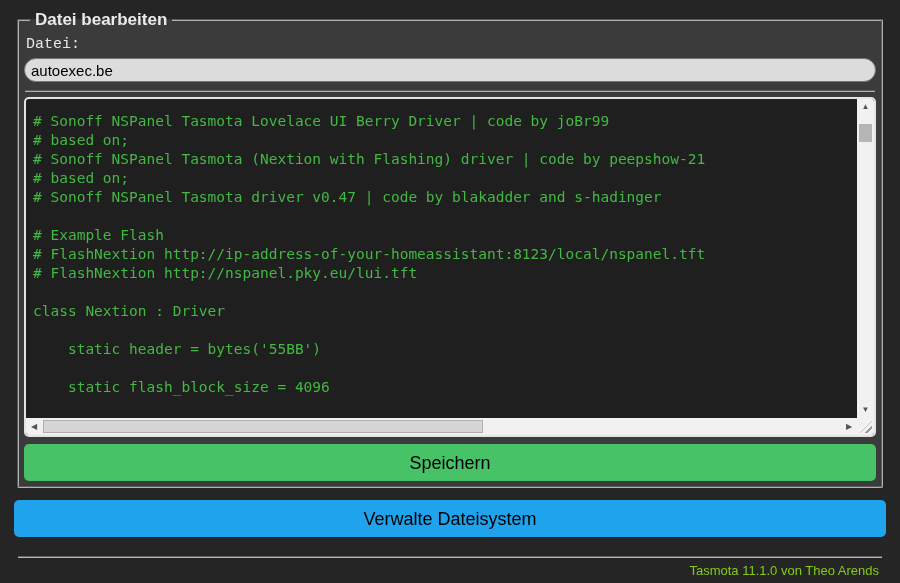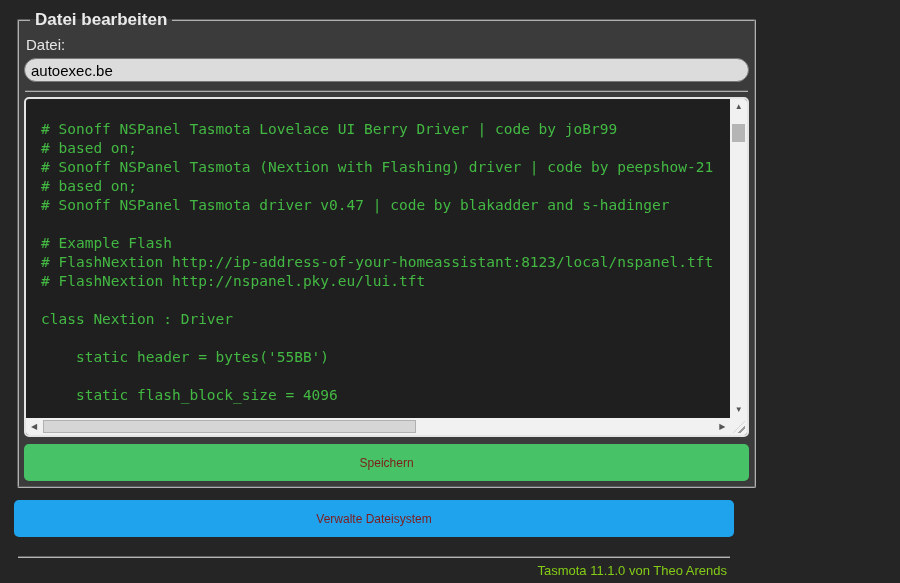--- a/index.html
+++ b/index.html
@@ -3,21 +3,21 @@
 <meta charset="utf-8">
 <style>
   * { box-sizing: border-box; }
   html, body {
     margin: 0; padding: 0;
     width: 900px; height: 583px;
     background: #252525;
     font-family: "Liberation Sans", sans-serif;
     overflow: hidden;
   }
-  .page { width: 748px; padding: 0 14px; }
+  .page { width: 900px; padding: 0 14px; }
 
   
   fieldset.editor-card {
     margin: 10px 3px 0;
     border: 2px groove #b0b0b0;
     background: #3b3b3b;
     padding: 0 5px 5px;
     border-radius: 2px;
   }
   legend.card-legend {
@@ -27,20 +27,21 @@
     line-height: 20px;
     padding: 0 5px;
     margin-left: 6px;
   }
   .file-label {
     display: block;
     color: #e6e6e6;
     font-size: 15px;
     margin: 6px 2px 4px 2px;
     line-height: 18px;
+    font-family: Liberation Mono, monospace;
   }
   input.file-input {
     display: block;
     width: 100%;
     height: 24px;
     background: #dcdcdc;
     color: #000;
     border: 1px solid #767676;
     border-radius: 12px;
     font-size: 15px;
@@ -57,21 +58,21 @@
   
   .codearea {
     position: relative;
     height: 340px;
     background: #1f1f1f;
     border: 2px solid #e4e4e4;
     border-radius: 5px;
     overflow: hidden;
   }
   .codearea pre {
-    margin: 8px;
+    margin: 0;
     padding: 13px 26px 0 7px;
     font-family: "DejaVu Sans Mono", monospace;
     font-size: 14.5px;
     line-height: 19px;
     color: #43b843;
     white-space: pre;
   }
   .vscroll {
     position: absolute; top: 0; right: 0; bottom: 17px; width: 17px;
     background: #f1f1f1;
@@ -112,22 +113,22 @@
     background: repeating-linear-gradient(135deg, rgba(0,0,0,0) 0 3px, #9a9a9a 3px 4.5px);
     clip-path: polygon(100% 0, 100% 100%, 0 100%);
   }
 
   
   button.btn {
     display: block;
     width: 100%;
     border: none;
     border-radius: 5px;
-    color: #7f1d1d;
-    font-size: 12px;
+    color: #000000;
+    font-size: 18px;
     font-family: "Liberation Sans", sans-serif;
     cursor: pointer;
     line-height: 1;
   }
   .save-btn   { height: 37px; margin-top: 7px; background: #47c266; }
   .manage-btn { height: 37px; margin: 12px 0 0; background: #1fa3ec; }
 
   
   hr.footer-rule {
     height: 0; border: none;

